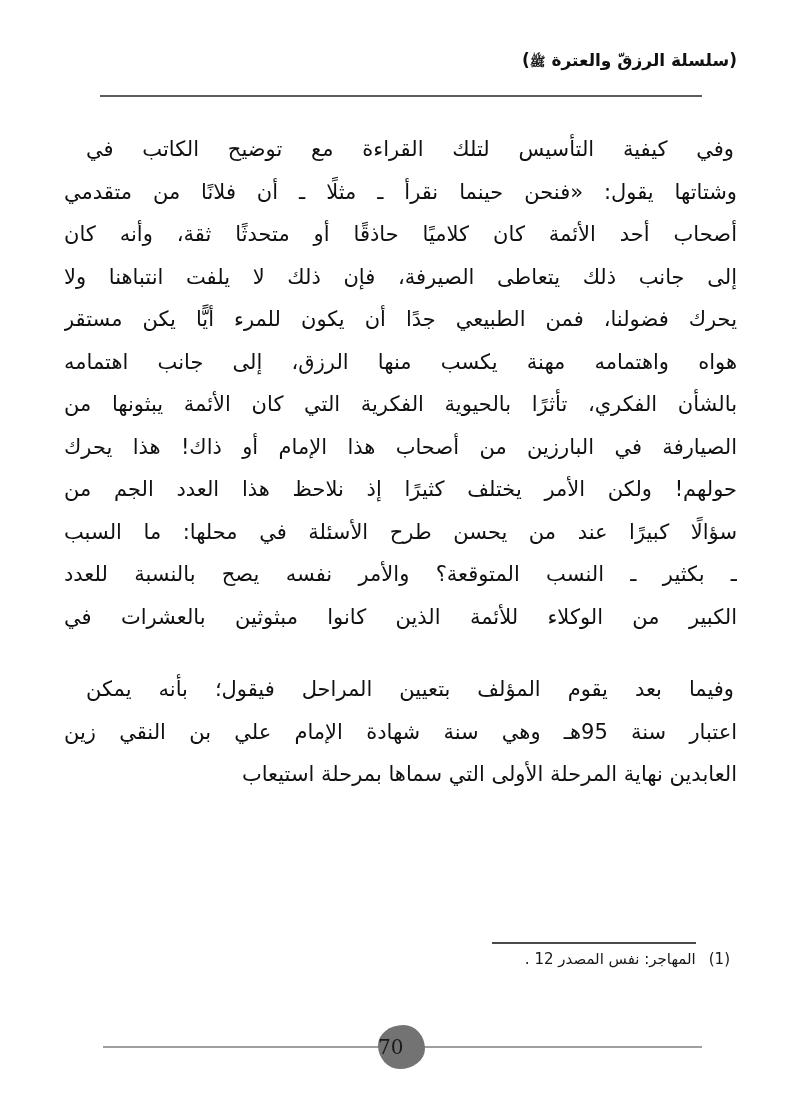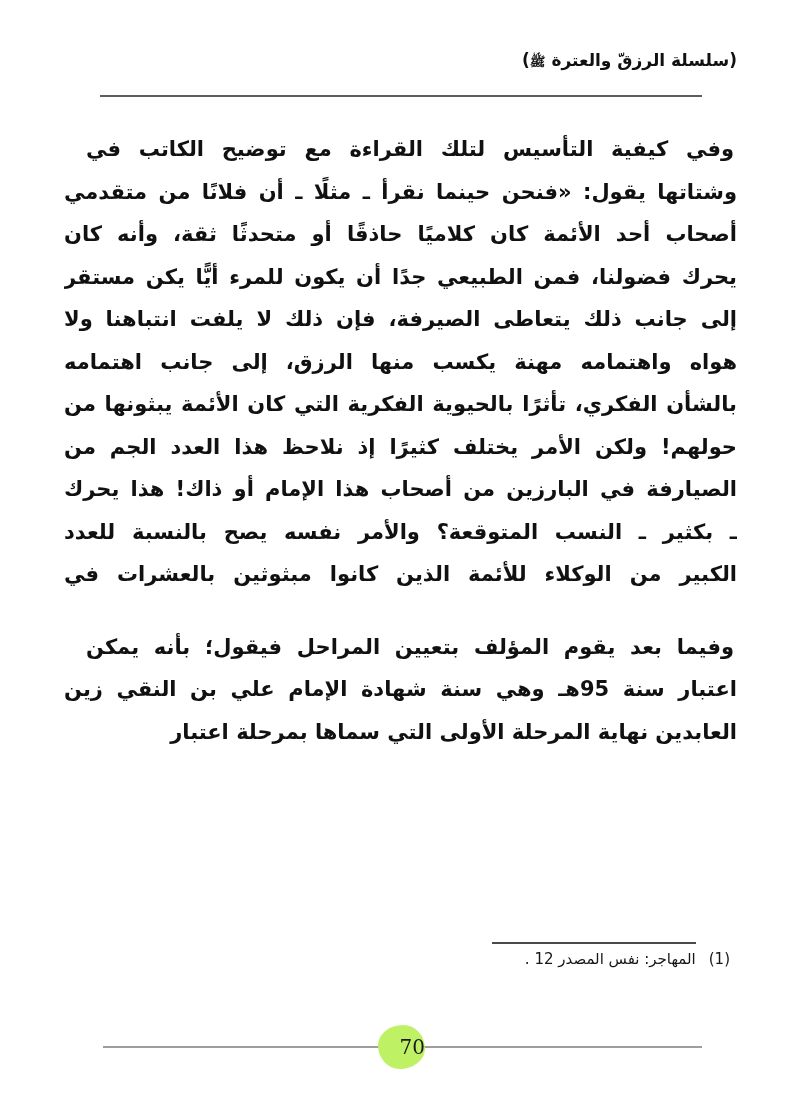--- a/index.html
+++ b/index.html
@@ -38,21 +38,20 @@
   }
   
   .body-text {
     position: absolute;
     top: 128px;
     right: 63px;
     left: 64px;
     font-size: 21px;
     line-height: 42.5px;
     text-align: justify;
-    font-weight: bold;
   }
   .para + .para { margin-top: 30px; }
   .line {
     text-align: justify;
     text-align-last: justify;
     height: 42.5px;
     overflow: hidden;
   }
   .line.first { padding-left: 22px; padding-right: 3px; }
   .line.last { text-align-last: right; }
@@ -88,25 +87,25 @@
     width: 599px;
     height: 2px;
     background: #9e9e9e;
   }
   .page-number-badge {
     position: absolute;
     top: 1025px;
     left: 378px;
     width: 47px;
     height: 44px;
-    background: #bef264;
+    background: #737373;
     border-radius: 54% 46% 54% 46% / 46% 54% 46% 54%;
     display: flex;
     align-items: center;
-    justify-content: flex-start;
+    justify-content: flex-end;
   }
   .page-number-badge span {
     font-family: "DejaVu Serif", serif;
     font-size: 20px;
     color: #1a1a1a;
   }
 </style>
 </head>
 <body>
 
@@ -115,33 +114,34 @@
   <div class="running-header">
     <div><span>(سلسلة الرزقّ والعترة </span><span class="honorific">ﷺ</span><span>)</span></div>
   </div>
   <div class="header-rule"></div>
 
   <div class="body-text" id="body-text">
       <div class="para">
         <div class="line first">وفي كيفية التأسيس لتلك القراءة مع توضيح الكاتب في</div>
         <div class="line">وشتاتها يقول: «فنحن حينما نقرأ ـ مثلًا ـ أن فلانًا من متقدمي</div>
         <div class="line">أصحاب أحد الأئمة كان كلاميًا حاذقًا أو متحدثًا ثقة، وأنه كان</div>
+        <div class="line">إلى جانب ذلك يتعاطى الصيرفة، فإن ذلك لا يلفت انتباهنا ولا</div>
         <div class="line">يحرك فضولنا، فمن الطبيعي جدًا أن يكون للمرء أيًّا يكن مستقر</div>
-        <div class="line">إلى جانب ذلك يتعاطى الصيرفة، فإن ذلك لا يلفت انتباهنا ولا</div>
         <div class="line">هواه واهتمامه مهنة يكسب منها الرزق، إلى جانب اهتمامه</div>
         <div class="line">بالشأن الفكري، تأثرًا بالحيوية الفكرية التي كان الأئمة يبثونها من</div>
+        <div class="line">الصيارفة في البارزين من أصحاب هذا الإمام أو ذاك! هذا يحرك</div>
         <div class="line">حولهم! ولكن الأمر يختلف كثيرًا إذ نلاحظ هذا العدد الجم من</div>
-        <div class="line">الصيارفة في البارزين من أصحاب هذا الإمام أو ذاك! هذا يحرك</div>
+        <div class="line">سؤالًا كبيرًا عند من يحسن طرح الأسئلة في محلها: ما السبب</div>
         <div class="line">ـ بكثير ـ النسب المتوقعة؟ والأمر نفسه يصح بالنسبة للعدد</div>
         <div class="line">الكبير من الوكلاء للأئمة الذين كانوا مبثوثين بالعشرات في</div>
       </div>
       <div class="para">
         <div class="line first">وفيما بعد يقوم المؤلف بتعيين المراحل فيقول؛ بأنه يمكن</div>
         <div class="line">اعتبار سنة 95هـ وهي سنة شهادة الإمام علي بن النقي زين</div>
-        <div class="line last">العابدين نهاية المرحلة الأولى التي سماها بمرحلة اعتبار</div>
+        <div class="line last">العابدين نهاية المرحلة الأولى التي سماها بمرحلة استيعاب</div>
       </div>
     </div>
 
   <div class="footnote-rule"></div>
   <div class="footnote">
     <span>(1)</span>
     <span>المهاجر: نفس المصدر 12 .</span>
   </div>
 
   <div class="footer-rule"></div>

